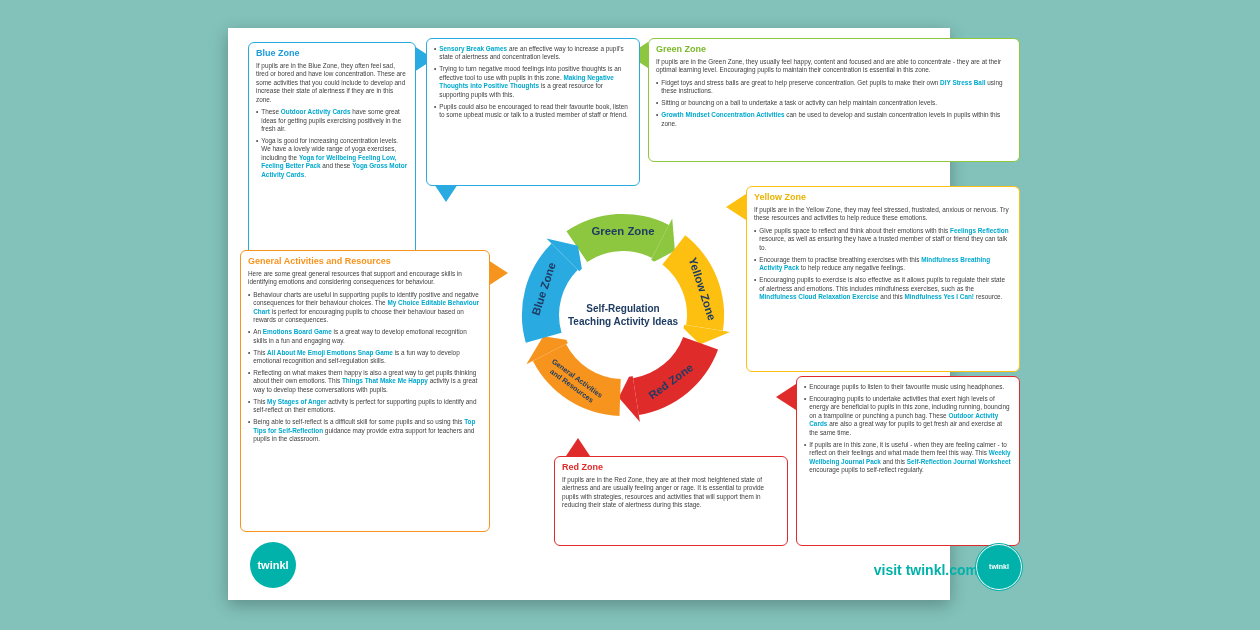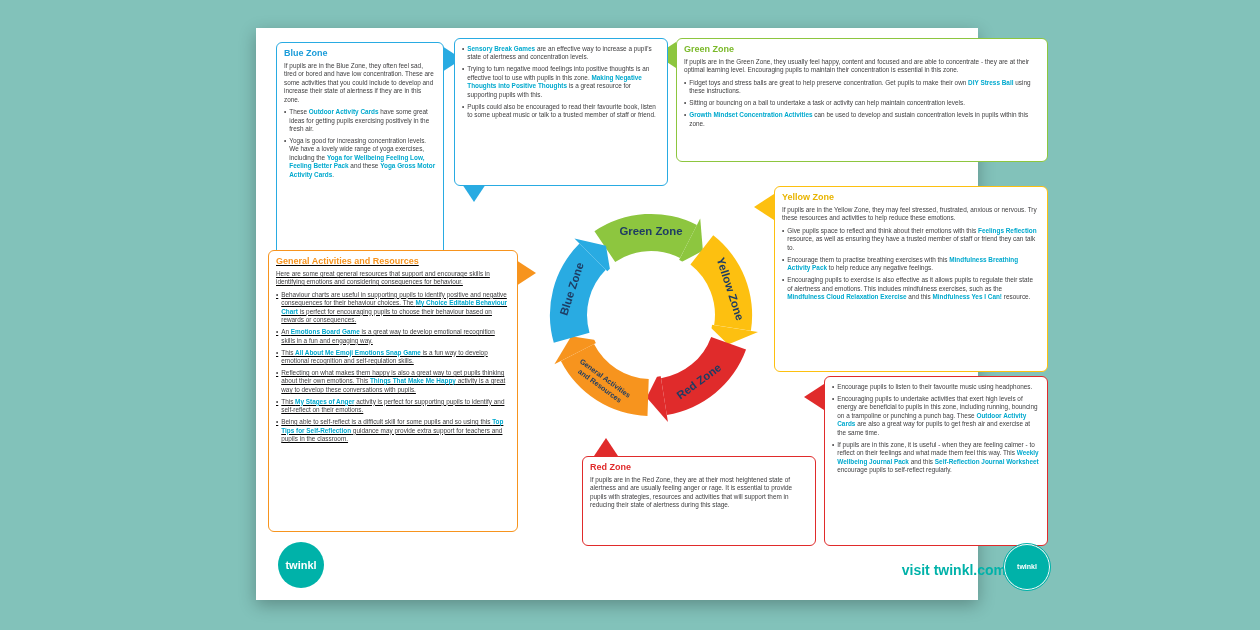--- a/index.html
+++ b/index.html
@@ -1,33 +1,33 @@
 <!DOCTYPE html>
 <html><head>
 <meta charset="utf-8">
 <style>
   html,body{margin:0;padding:0;}
   body{width:1260px;height:630px;background:#82c2ba;font-family:"Liberation Sans",sans-serif;overflow:hidden;}
   .stage{position:relative;width:1260px;height:630px;}
-  .poster{position:absolute;left:228px;top:28px;width:722px;height:572px;background:#ffffff;box-shadow:0 5px 16px rgba(0,0,0,0.28);margin-left:28px;}
+  .poster{position:absolute;left:228px;top:28px;width:722px;height:572px;background:#ffffff;box-shadow:0 5px 16px rgba(0,0,0,0.28);}
   .box{position:absolute;background:#fff;border-radius:6px;padding:6px 7px;box-sizing:border-box;overflow:hidden;}
   .hd{margin:0 0 3px 0;font-size:9px;font-weight:bold;line-height:1.1;}
   .hd.blue{color:#1b9cd9}.hd.green{color:#7ab929}.hd.yellow{color:#e8b400}.hd.red{color:#e02b2b}.hd.orange{color:#f7941e}
   .intro{margin:0 0 4px 0;font-size:6.4px;line-height:1.32;color:#414042;}
   .bullet{display:flex;margin:0 0 3.5px 0;font-size:6.4px;line-height:1.32;color:#414042;}
   .marker{margin-right:3px;flex:0 0 auto;color:#414042;}
   .btext{flex:1 1 auto;}
   .lnk{color:#00a9ce;font-weight:bold;}
   #box-blue{left:20px;top:14px;width:168px;height:222px;border:1.6px solid #29abe2;}
   #box-bluetips{left:198px;top:10px;width:214px;height:148px;border:1.6px solid #29abe2;}
   #box-green{left:420px;top:10px;width:372px;height:124px;border:1.6px solid #8dc63f;}
   #box-yellow{left:518px;top:158px;width:274px;height:186px;border:1.6px solid #fdc010;}
   #box-redtips{left:568px;top:348px;width:224px;height:170px;border:1.6px solid #e02b2b;}
   #box-redzone{left:326px;top:428px;width:234px;height:90px;border:1.6px solid #e02b2b;}
-  #box-general{left:12px;top:222px;width:250px;height:282px;border:1.6px solid #f7941e;text-decoration:underline;}
+  #box-general{left:12px;top:222px;width:250px;height:282px;border:1.6px solid #f7941e;}
   .wedge{position:absolute;width:0;height:0;}
   #w-blue{left:186px;top:18px;border-top:13px solid transparent;border-bottom:13px solid transparent;border-left:20px solid #29abe2;}
   #w-bluetips{left:206px;top:156px;border-left:12px solid transparent;border-right:12px solid transparent;border-top:18px solid #29abe2;}
   #w-green{left:400px;top:14px;border-top:13px solid transparent;border-bottom:13px solid transparent;border-right:20px solid #8dc63f;}
   #w-yellow{left:498px;top:166px;border-top:13px solid transparent;border-bottom:13px solid transparent;border-right:20px solid #fdc010;}
   #w-redtips{left:548px;top:356px;border-top:13px solid transparent;border-bottom:13px solid transparent;border-right:20px solid #e02b2b;}
   #w-redzone{left:338px;top:410px;border-left:12px solid transparent;border-right:12px solid transparent;border-bottom:18px solid #e02b2b;}
   #w-general{left:260px;top:232px;border-top:13px solid transparent;border-bottom:13px solid transparent;border-left:20px solid #f7941e;}
   .diagram{position:absolute;left:266px;top:158px;width:258px;height:258px;}
   .diagram svg{width:100%;height:100%;display:block;}
@@ -201,20 +201,24 @@
         <circle cx="125" cy="125" r="60" fill="#ffffff"></circle>
         <text class="zl" transform="translate(125,45)">Green Zone</text>
         <text class="zl" transform="translate(201,100) rotate(72)">Yellow Zone</text>
         <text class="zl" transform="translate(172,190) rotate(-36)">Red Zone</text>
         <g transform="translate(78,190) rotate(36)">
           <text class="zl zl2" y="-4">General Activities</text>
           <text class="zl zl2" y="5">and Resources</text>
         </g>
         <text class="zl" transform="translate(49,100) rotate(-72)">Blue Zone</text>
       </svg>
+      <div class="center-title">
+        <div class="nowrap">Self-Regulation</div>
+        <div class="nowrap">Teaching Activity Ideas</div>
+      </div>
     </div>
 
     <div class="logo">twinkl</div>
     <div class="visit">visit twinkl.com</div>
     <div class="badge">twinkl</div>
 
   </div>
 </div>
 
 </body></html>

